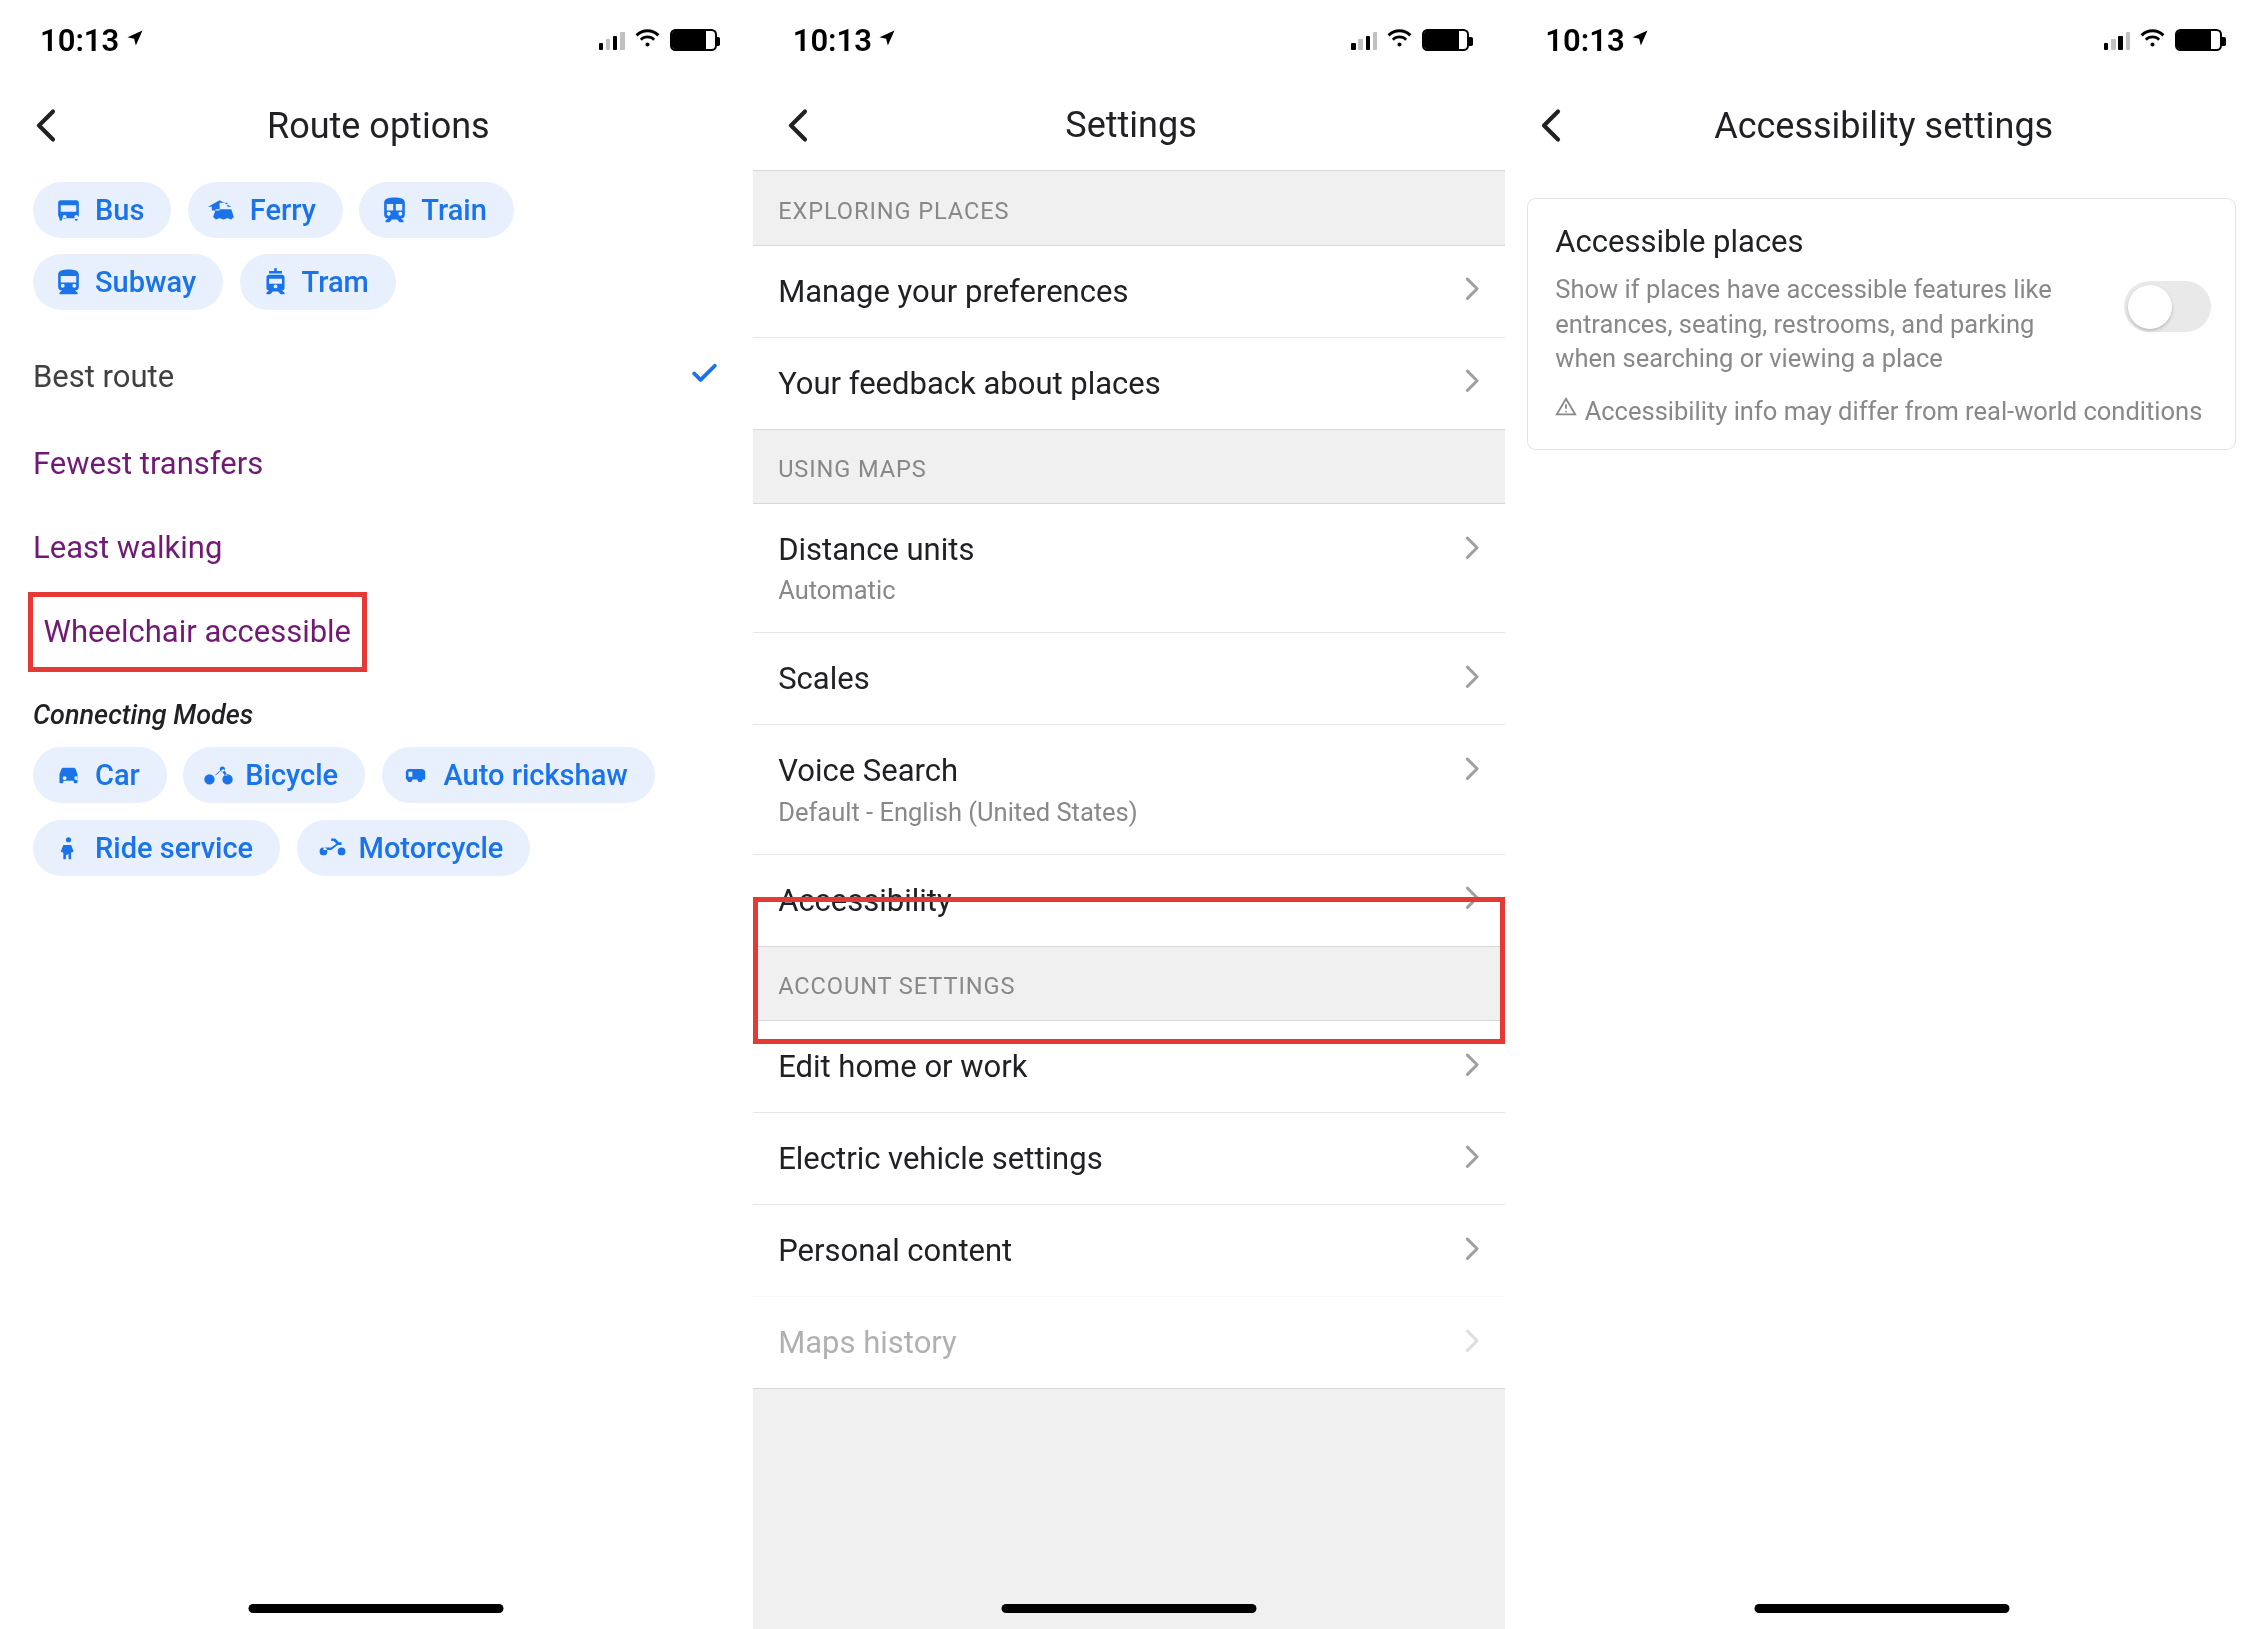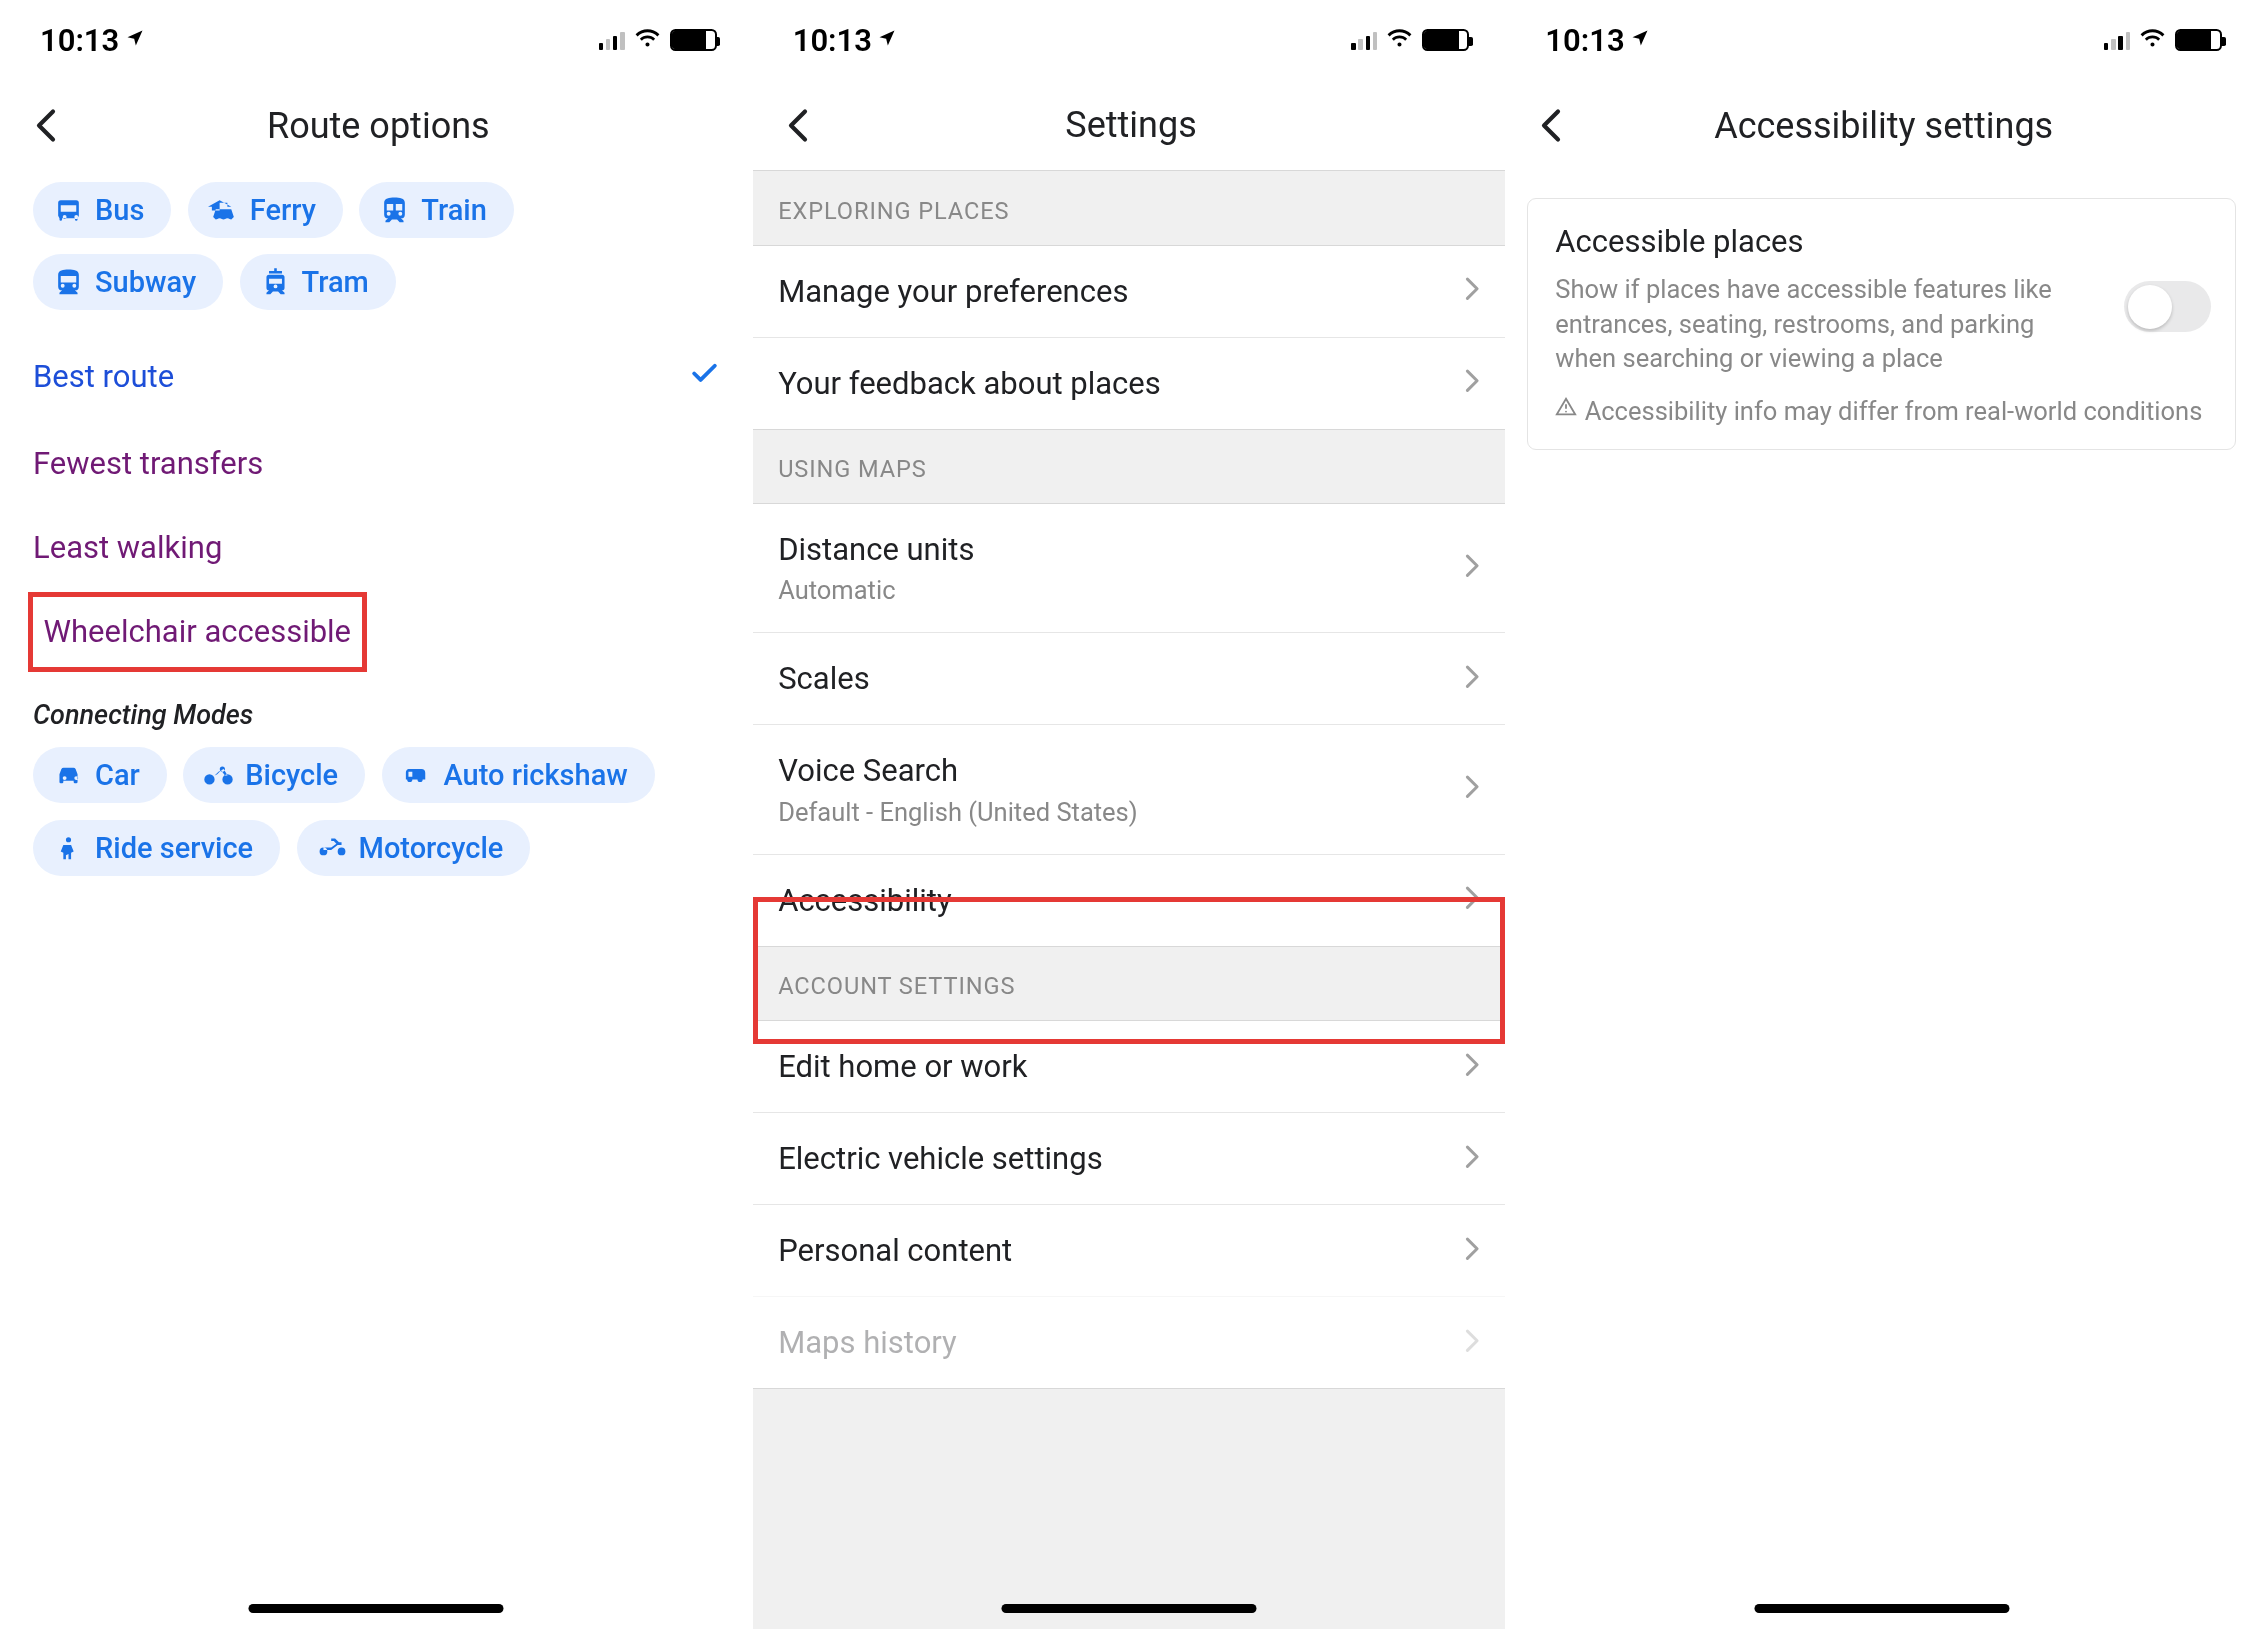--- a/index.html
+++ b/index.html
@@ -85,39 +85,39 @@
     margin: 27px 0 16.4px 0;
   }
 
   .route-list { margin-top: 7.3px; }
   .route-item {
     display:flex; justify-content:space-between; align-items:center;
     padding: 23.6px 0;
     font-size: 31px;
     color:#701a75;
   }
-  .route-item.selected { color:#1d4ed8;gap:16px; }
+  .route-item.selected { color:#404040;gap:16px; }
   .check { color:#1a73e8; font-size: 36px; font-weight:600; }
 
   .highlight-red { border: 5.5px solid #e53935; padding: 5.5px; margin: 1.8px -5.5px; }
 
   
   .s2-content { }
   .group-header {
     font-size: 23.6px; color:#888; letter-spacing: 0.9px;
     padding: 25.5px 25.5px 20px 25.5px;
     background:#f0f0f0;
   }
   .settings-group {
     background:#fff;
     border-top:0.9px solid #d8d8d8;
     border-bottom:0.9px solid #d8d8d8;
   }
   .settings-row {
-    display:flex; justify-content:space-between; align-items:center;
+    display:flex; justify-content:space-between; align-items:flex-start;
     padding: 27px 25.5px;
     font-size: 31px;
     color:#202124;
     position: relative;
   }
   .settings-row + .settings-row { border-top:0.9px solid #e6e6e6; }
   .settings-row .row-left { display:flex; flex-direction:column; gap:7.3px; }
   .settings-row .sub { font-size: 25.5px; color:#888; }
   .row-chevron { color:#a0a0a0; }
   .row-chevron svg { width:14.5px; height:25.5px; }

